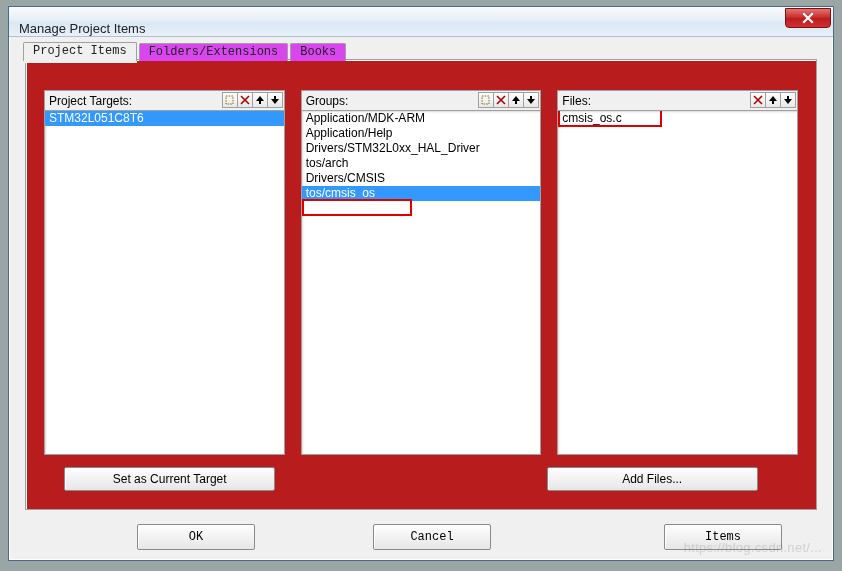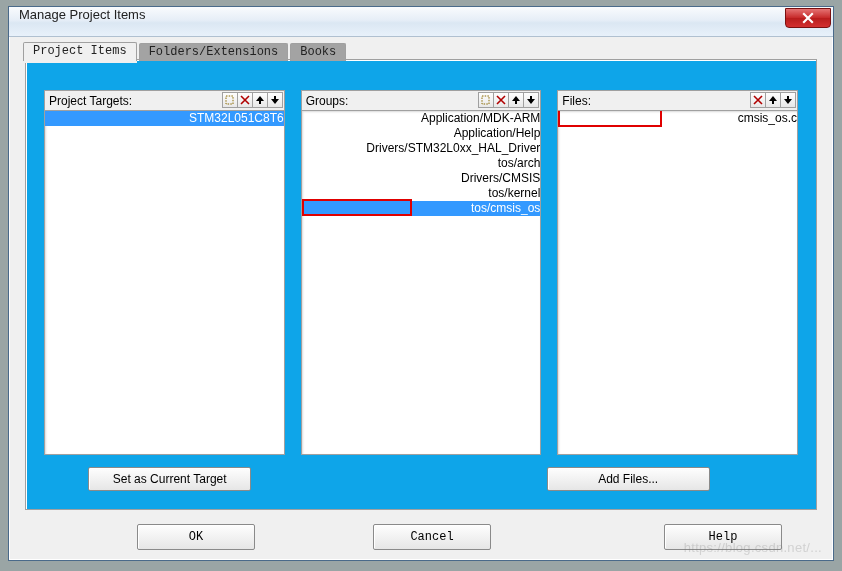--- a/index.html
+++ b/index.html
@@ -18,21 +18,21 @@
     width: 826px; height: 555px;
     background: #f0f0f0;
     border: 1px solid #4a6a8a;
     box-shadow: 0 0 0 1px #fff inset;
   }
   .titlebar {
     height: 30px;
     background: linear-gradient(#f9fbfd, #e6eef7 45%, #dbe7f3 55%, #e8f1fa);
     border-bottom: 1px solid #b0c0d0;
     display: flex;
-    align-items: flex-start;
+    align-items: flex-end;
     padding: 0 6px;
     position: relative;
   }
   .titlebar-title {
     font-size: 13px;
     color: #222;
     padding-left: 4px;
   }
   .titlebar-close {
     position: absolute;
@@ -46,37 +46,37 @@
   .titlebar-close svg { width: 12px; height: 12px; }
   .client {
     position: absolute;
     left: 0; right: 0; top: 30px; bottom: 0;
     padding: 12px 16px 10px 16px;
   }
   .tabframe {
     position: absolute;
     left: 16px; right: 16px; top: 22px; bottom: 50px;
     border: 1px solid #a0a0a0;
-    background: #0ea5e9;
+    background: #b91c1c;
     box-shadow: inset 1px 1px 0 #fff;
   }
   .tabs {
     position: absolute;
     left: 14px; top: 6px;
     display: flex;
     height: 18px;
     z-index: 2;
   }
   .tab {
     height: 18px;
     line-height: 17px;
     padding: 0 9px;
     border: 1px solid #a0a0a0;
     border-bottom: none;
-    background: #a3a3a3;
+    background: #d946ef;
     margin-right: 2px;
     font-family: "Courier New", monospace;
     font-size: 12px;
     color: #222;
     border-radius: 2px 2px 0 0;
     position: relative;
   }
   .tab.active {
     background: #f0f0f0;
     box-shadow: 0 2px 0 #f0f0f0;
@@ -121,24 +121,23 @@
     flex: 1;
     border: 1px solid #a0a0a0;
     background: #fff;
     box-shadow: inset 1px 1px 2px rgba(0,0,0,.15);
     overflow: hidden;
     font-size: 12px;
     position: relative;
   }
   .list-item {
     height: 15px; line-height: 15px;
-    padding-left: 20px;
+    padding-left: 4px;
     white-space: nowrap;
     color: #000;
-    text-align: right;
   }
   .list-item.selected {
     background: #3399ff;
     color: #fff;
   }
   .red-box {
     border: 2px solid #e00000;
     position: absolute;
     pointer-events: none;
   }
@@ -152,21 +151,21 @@
     height: 24px;
     border: 1px solid #8a8a8a;
     background: linear-gradient(#fefefe,#e6e6e6);
     box-shadow: inset 1px 1px 0 #fff;
     font-family: "Segoe UI", Tahoma, sans-serif;
     font-size: 12px;
     padding: 0;
     display: flex; align-items:center; justify-content:center;
     border-radius: 2px;
   }
-  .btn-wide { width: 163px; }
+  .btn-wide { width: 211px; }
   .dlg-btns {
     position: absolute;
     left: 0; right: 0; bottom: 8px;
     height: 30px;
     display: flex;
     align-items: center;
     gap: 45px;
   }
   .dlg-btns .btn { width: 118px; height: 26px; font-family: "Courier New", monospace; }
   .watermark {
@@ -261,21 +260,20 @@
                   </svg>
                 </div>
             </div>
           </div>
           <div class="panel-list">
             <div class="list-item">Application/MDK-ARM</div>
             <div class="list-item">Application/Help</div>
             <div class="list-item">Drivers/STM32L0xx_HAL_Driver</div>
             <div class="list-item">tos/arch</div>
             <div class="list-item">Drivers/CMSIS</div>
-            <div class="list-item">tos/kernel</div>
             <div class="list-item selected">tos/cmsis_os</div>
             <div class="red-box" style="left:0px; top:88px; width:110px; height:17px;"></div>
           </div>
         </div>
 
         <div class="panel">
           <div class="panel-header">
             <span>Files:</span>
             <div class="panel-tools">
               <div class="tool-btn">
@@ -314,20 +312,20 @@
       </div>
 
     </div>
 
     <div class="dlg-btns">
       <div style="flex:1"></div>
       <button class="btn">OK</button>
       <div style="width:28px"></div>
       <button class="btn">Cancel</button>
       <div style="flex:1"></div>
-      <button class="btn">Help</button>
+      <button class="btn">Items</button>
       <div style="width:6px"></div>
     </div>
 
   </div>
 </div>
 
 <div class="watermark">https://blog.csdn.net/...</div>
 
 </body></html>

